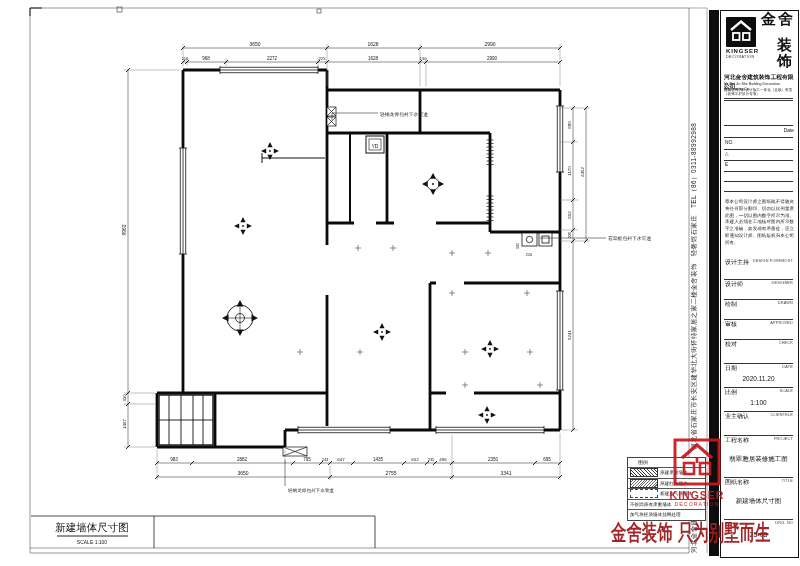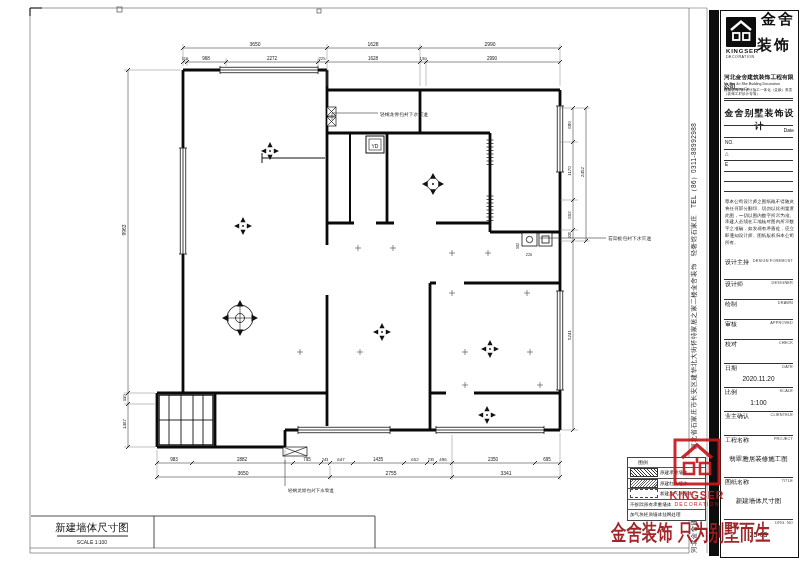--- a/index.html
+++ b/index.html
@@ -281,29 +281,28 @@
       <svg width="30" height="30">
         <rect x="0" y="0" width="30" height="30" fill="#0d0d0d" rx="1"></rect>
         <path d="M5,13 L15,4.5 L25,13" stroke="#fff" stroke-width="2.4" fill="none"></path>
         <rect x="7" y="16" width="6.5" height="7" stroke="#fff" stroke-width="1.8" fill="none"></rect>
         <rect x="17" y="16" width="6.5" height="7" stroke="#fff" stroke-width="1.8" fill="none"></rect>
       </svg>
       <div class="brand-k">KINGSER</div>
       <div class="brand-k2">DECORATION</div>
     </div>
     <div class="abs brand-big" style="left:40px;top:0;">金舍</div>
-    <div class="abs brand-big" style="left:36px;top:26px;">装饰</div>
+    <div class="abs brand-big" style="left:56px;top:26px;">装饰</div>
 
     <div class="abs tb-company" style="left:3px;top:62px;width:71px;">河北金舍建筑装饰工程有限公司</div>
     <div class="abs tb-small" style="left:3px;top:71px;width:71px;">He Bei Jin She Building Decoration Engineering Co.</div>
     <div class="abs tb-small" style="left:3px;top:76.5px;width:71px;">建筑装饰内外设计施工一体化（壹级）资质（装饰工程设计专项）</div>
 
     <div class="hrline" style="top:87px;"></div>
     <div class="hrline" style="top:89px;"></div>
-    <div class="abs tb-product" style="left:0;right:0;top:96px;">金舍别墅装饰设计</div>
     <div class="hrline" style="top:114px;"></div>
     <div class="abs" style="right:4px;top:117px;font-size:4.8px;">Date</div>
     <div class="hrline" style="top:126px;"></div>
     <div class="abs" style="left:4px;top:129px;font-size:4.8px;">NO.</div>
     <div class="hrline" style="top:138px;"></div>
     <div class="abs" style="left:4px;top:140px;font-size:4.6px;">△</div>
     <div class="hrline" style="top:149px;"></div>
     <div class="abs" style="left:4px;top:151px;font-size:4.6px;">E</div>
     <div class="hrline" style="top:160px;"></div>
     <div class="hrline" style="top:170px;"></div>

